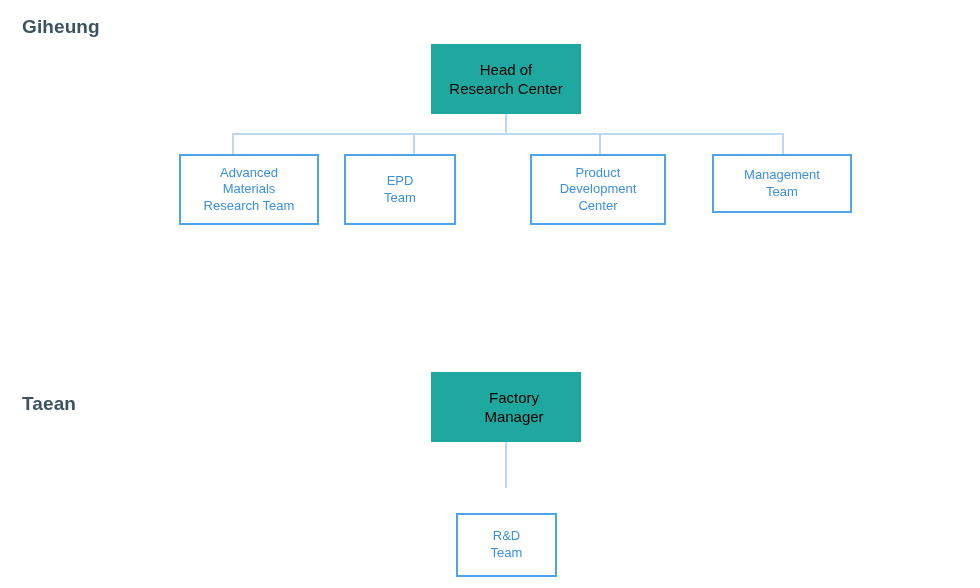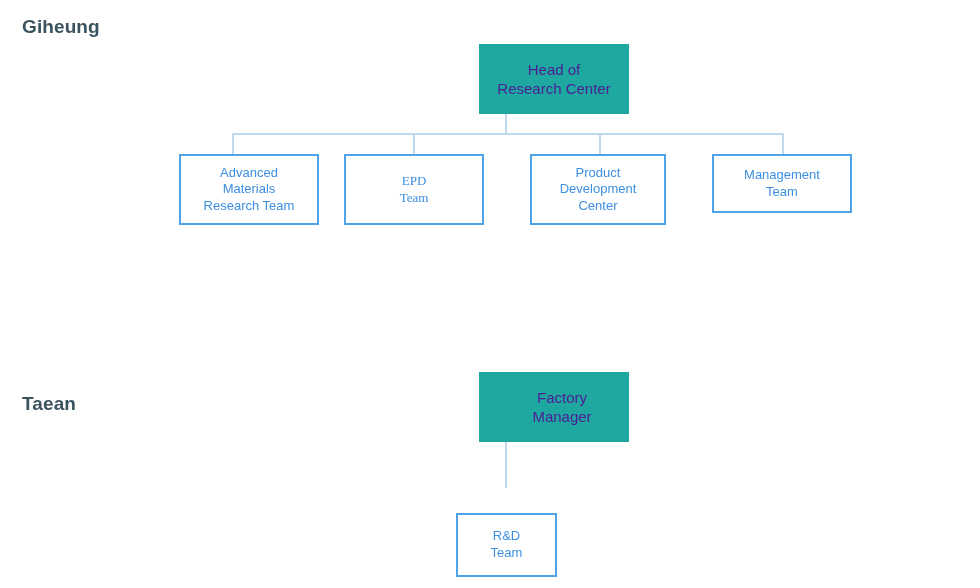--- a/index.html
+++ b/index.html
@@ -39,24 +39,23 @@
     position: absolute;
     box-sizing: border-box;
     display: flex;
     align-items: center;
     justify-content: center;
     text-align: center;
     line-height: 1.28;
   }
   .node-root {
     background: #1fa8a0;
-    color: #4c1d95;
+    color: #000000;
     font-size: 15px;
     border: none;
-    margin-left: 48px;
   }
   .node-child {
     background: #ffffff;
     border: 2px solid #4fa3e8;
     color: #3d8fe0;
     font-size: 13px;
   }
   .node-label {
     display: block;
     padding: 0 6px;
@@ -91,21 +90,21 @@
   <div class="conn conn-v" style="left:413px; top:133px; height:21px;"></div>
   <div class="conn conn-v" style="left:599px; top:133px; height:21px;"></div>
   <div class="conn conn-v" style="left:782px; top:133px; height:21px;"></div>
 
   <div class="node node-child" style="left:179px; top:154px; width:140px; height:71px;">
     <span class="node-label">Advanced
 Materials
 Research Team</span>
   </div>
 
-  <div class="node node-child" style="left:344px; top:154px; width:140px; height:71px;font-family:Liberation Serif, serif;">
+  <div class="node node-child" style="left:344px; top:154px; width:112px; height:71px;">
     <span class="node-label">EPD
 Team</span>
   </div>
 
   <div class="node node-child" style="left:530px; top:154px; width:136px; height:71px;">
     <span class="node-label">Product
 Development
 Center</span>
   </div>
 

